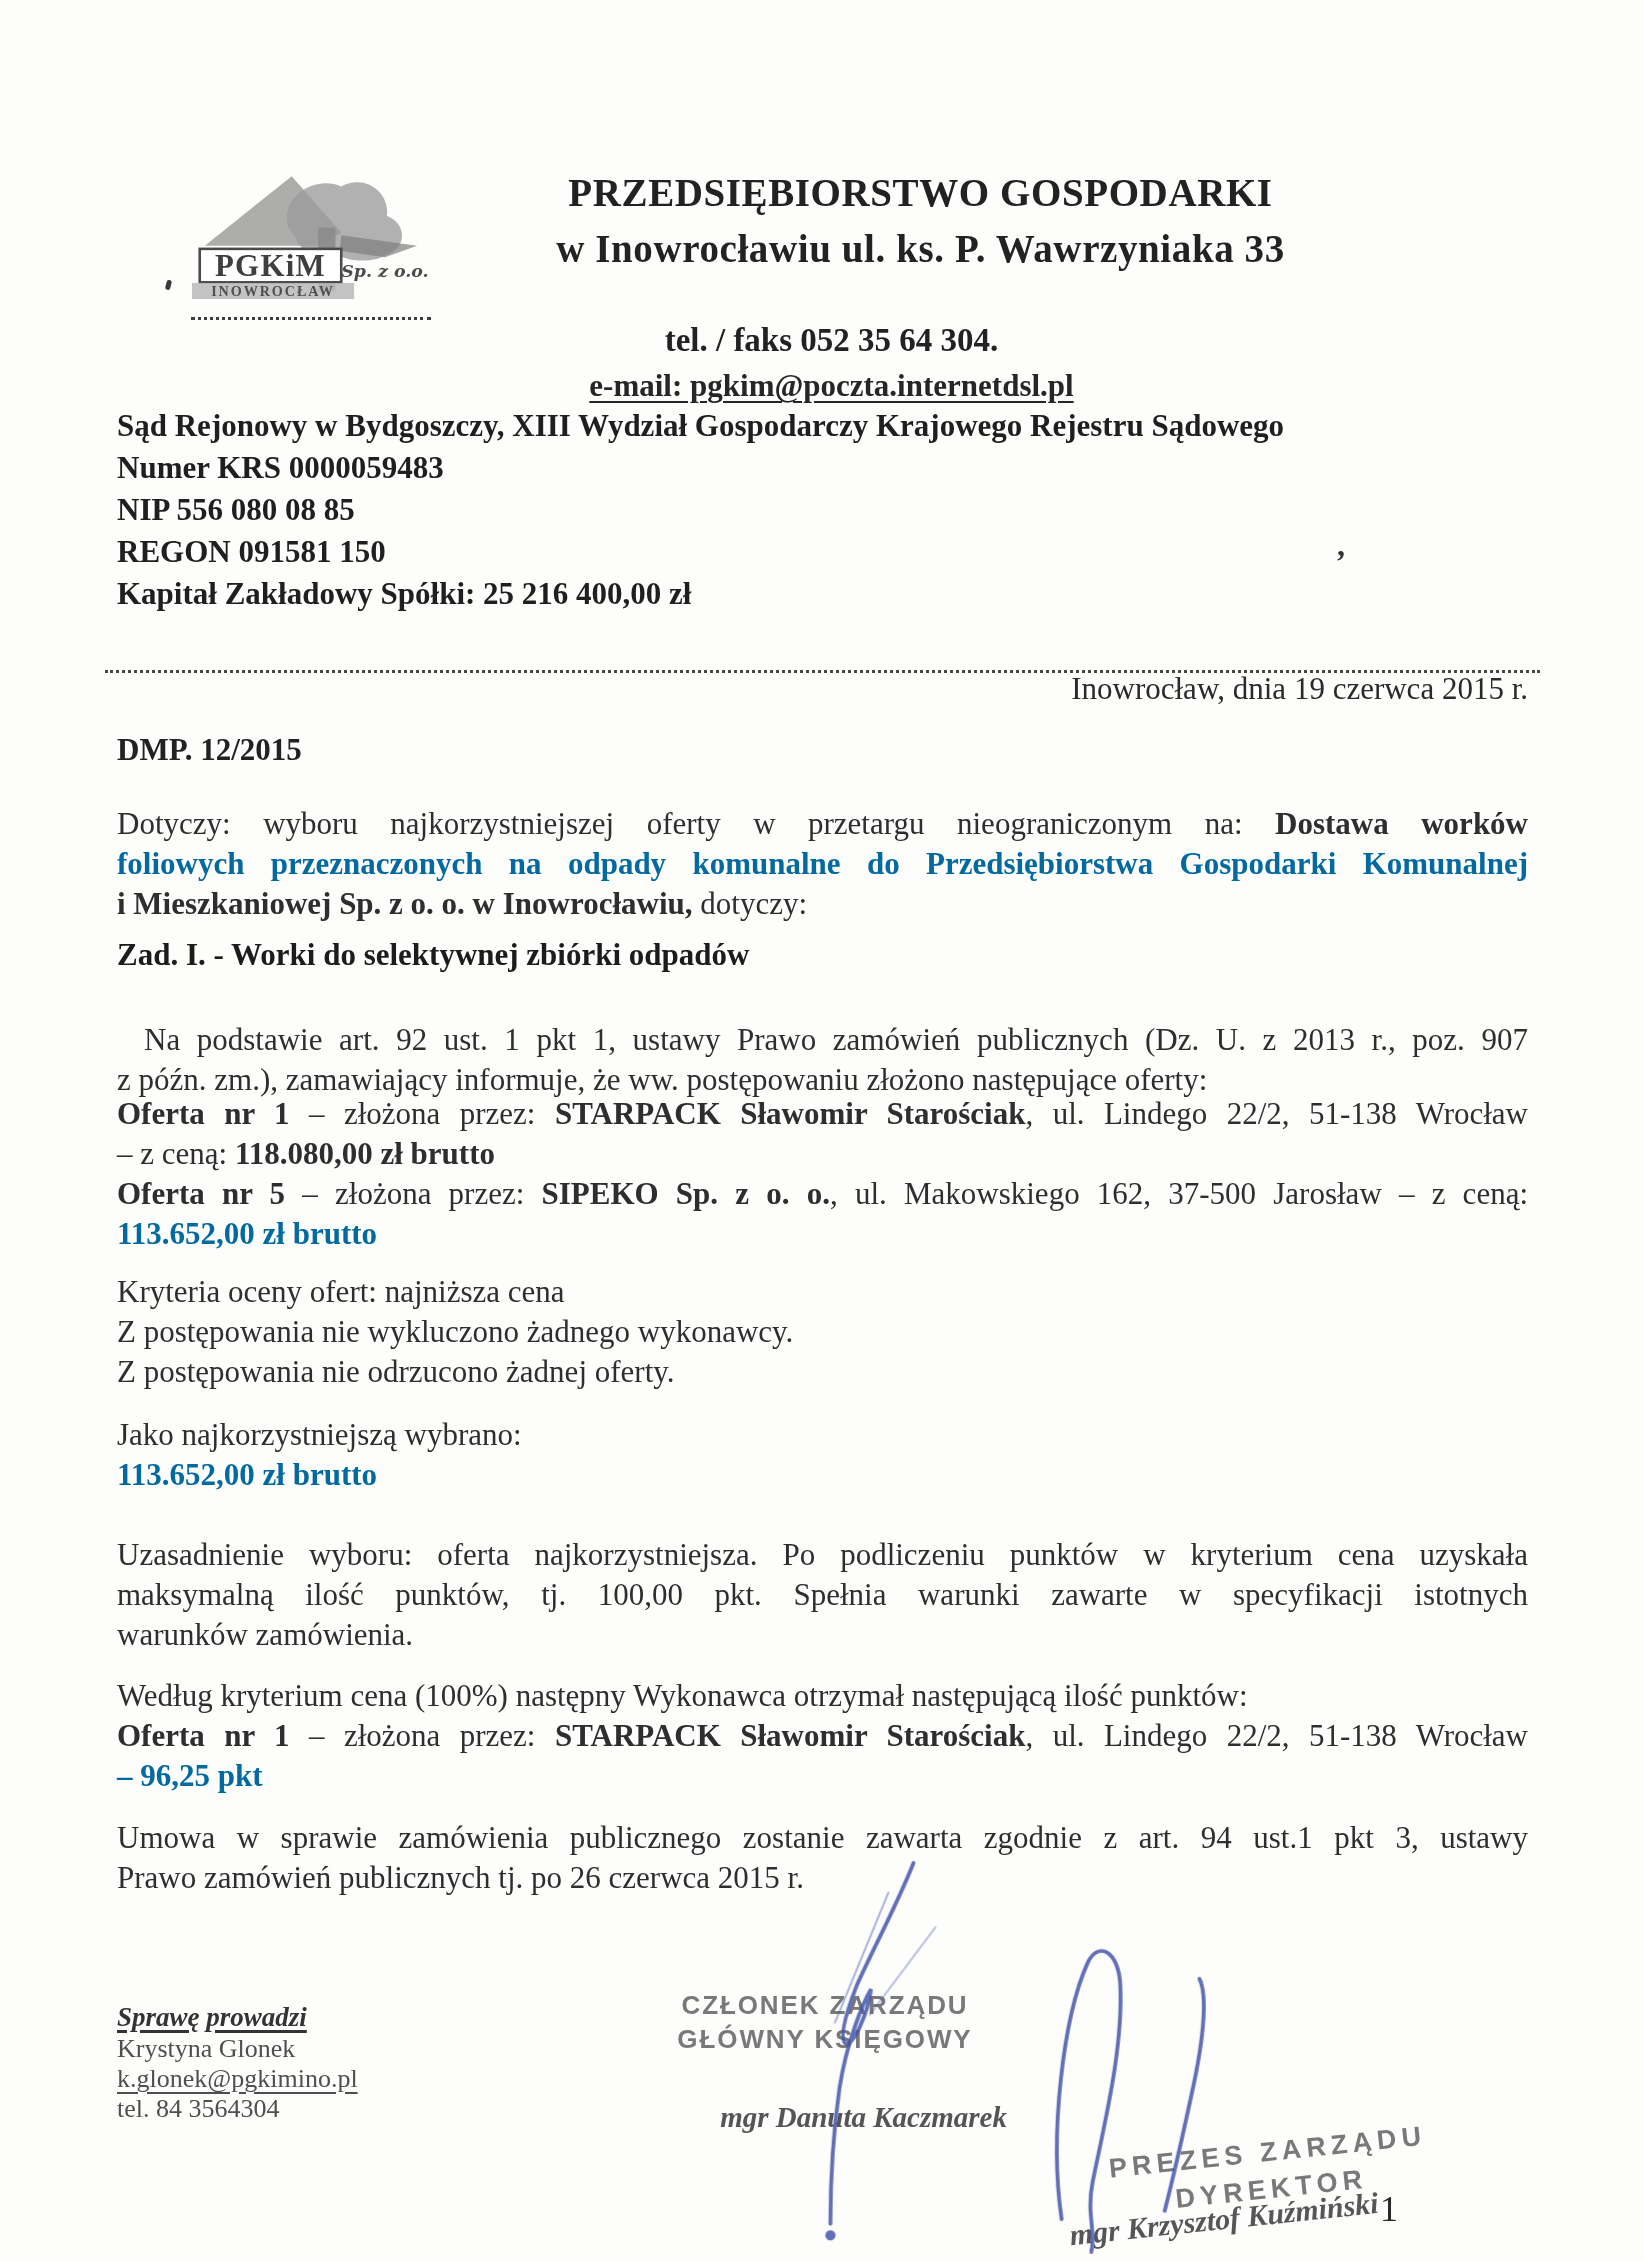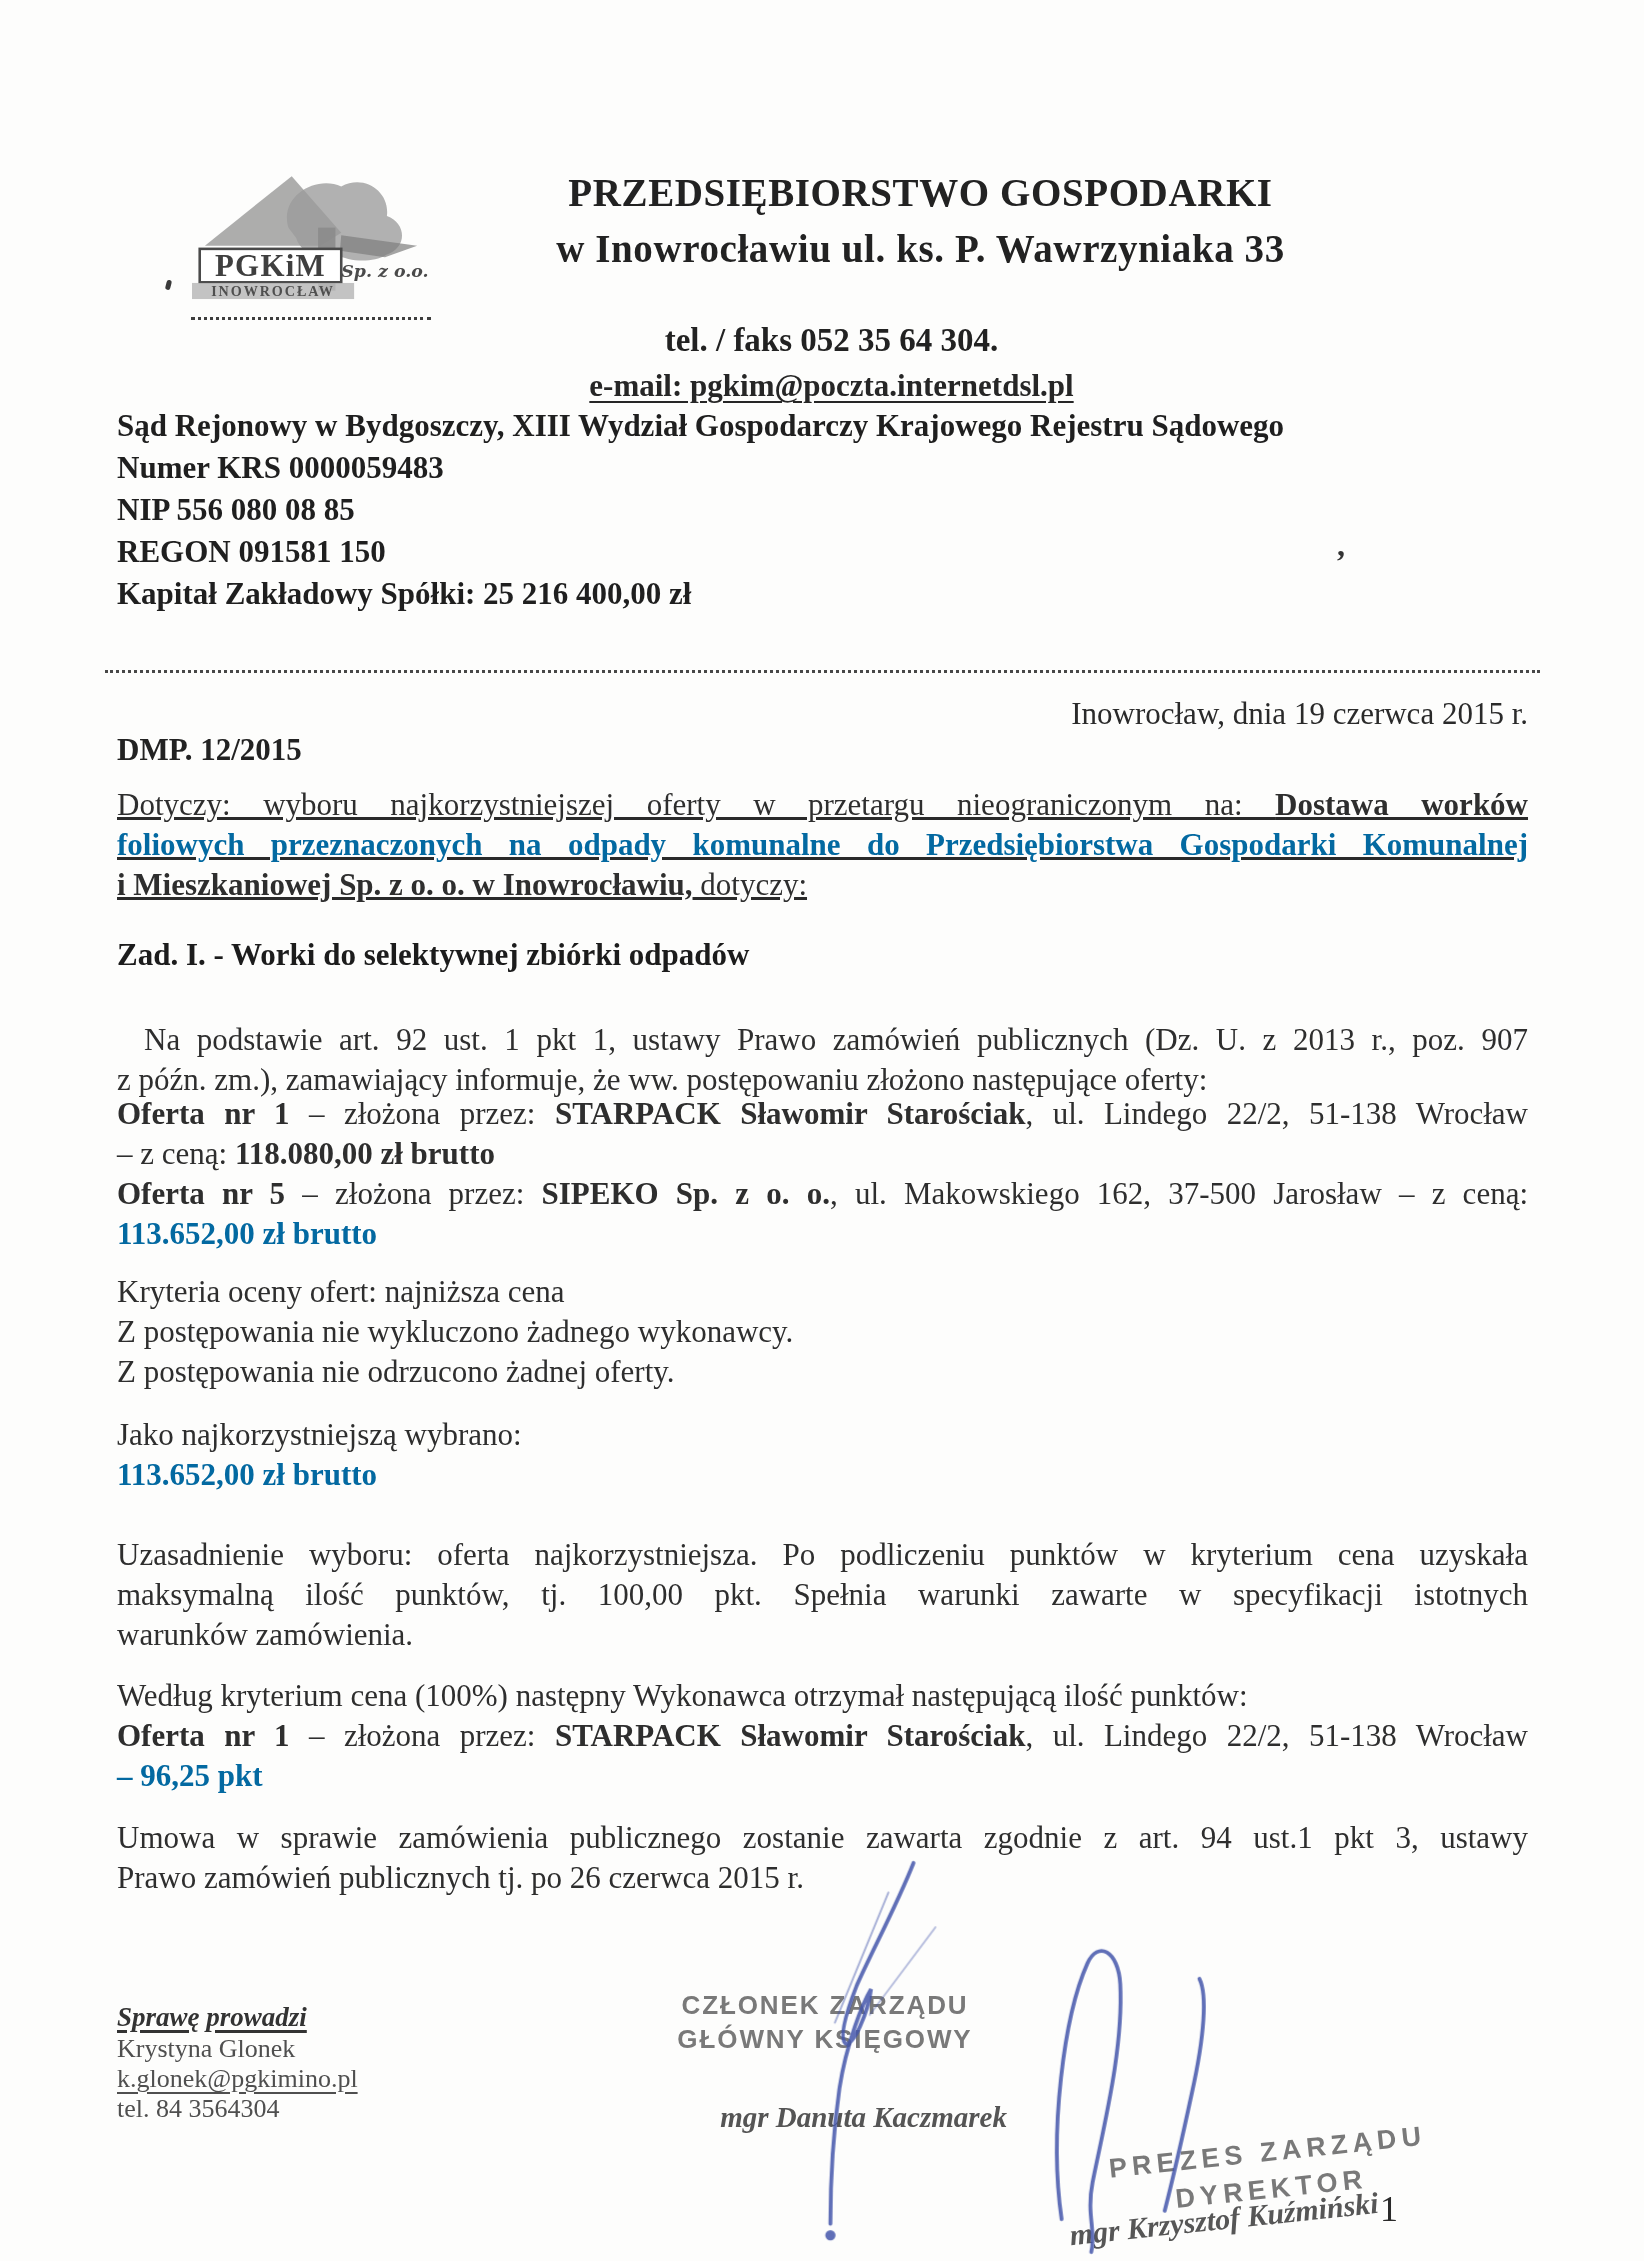--- a/index.html
+++ b/index.html
@@ -25,25 +25,25 @@
   #hdr-contact { left: 445px; top: 316px; width: 773px; text-align: center; }
   #hdr-tel { font-size: 33px; line-height: 48px; font-weight: bold; color: #222; }
   #hdr-email { font-size: 31px; line-height: 43px; font-weight: bold; color: #262626; }
 
   #registry { left: 117px; top: 405px; width: 1456px; }
   #registry .rl { font-size: 31px; line-height: 42px; font-weight: bold; color: #1f1f1f; }
   #acct-gap { display: inline-block; width: 40px; }
 
   #sep { left: 105px; top: 670px; width: 1435px; border-top: 3.9px dotted #474747; height: 0; }
 
-  #date { left: 117px; top: 696px; width: 1411px; text-align: right; font-size: 31px; color: #2a2a2a; }
+  #date { left: 117px; top: 671px; width: 1411px; text-align: right; font-size: 31px; color: #2a2a2a; }
   #ref  { left: 117px; top: 732px; font-size: 31px; font-weight: bold; color: #222; }
 
   .par { left: 117px; width: 1411px; }
-  #subject { top: 785px; text-decoration: underline; }
+  #subject { top: 804px; }
   #task { top: 935px; font-size: 31px; font-weight: bold; color: #1c1c1c; }
   #legal { top: 1000px; }
   #legal .first { text-indent: 27px; margin-top: 20px; }
   #offer1 { top: 1094px; }
   #offer5 { top: 1174px; }
   #criteria { top: 1272px; }
   #sel-intro { top: 1415px; }
   #sel-offer { top: 1455px; }
   #justif { top: 1535px; }
   #score-intro { top: 1676px; }

